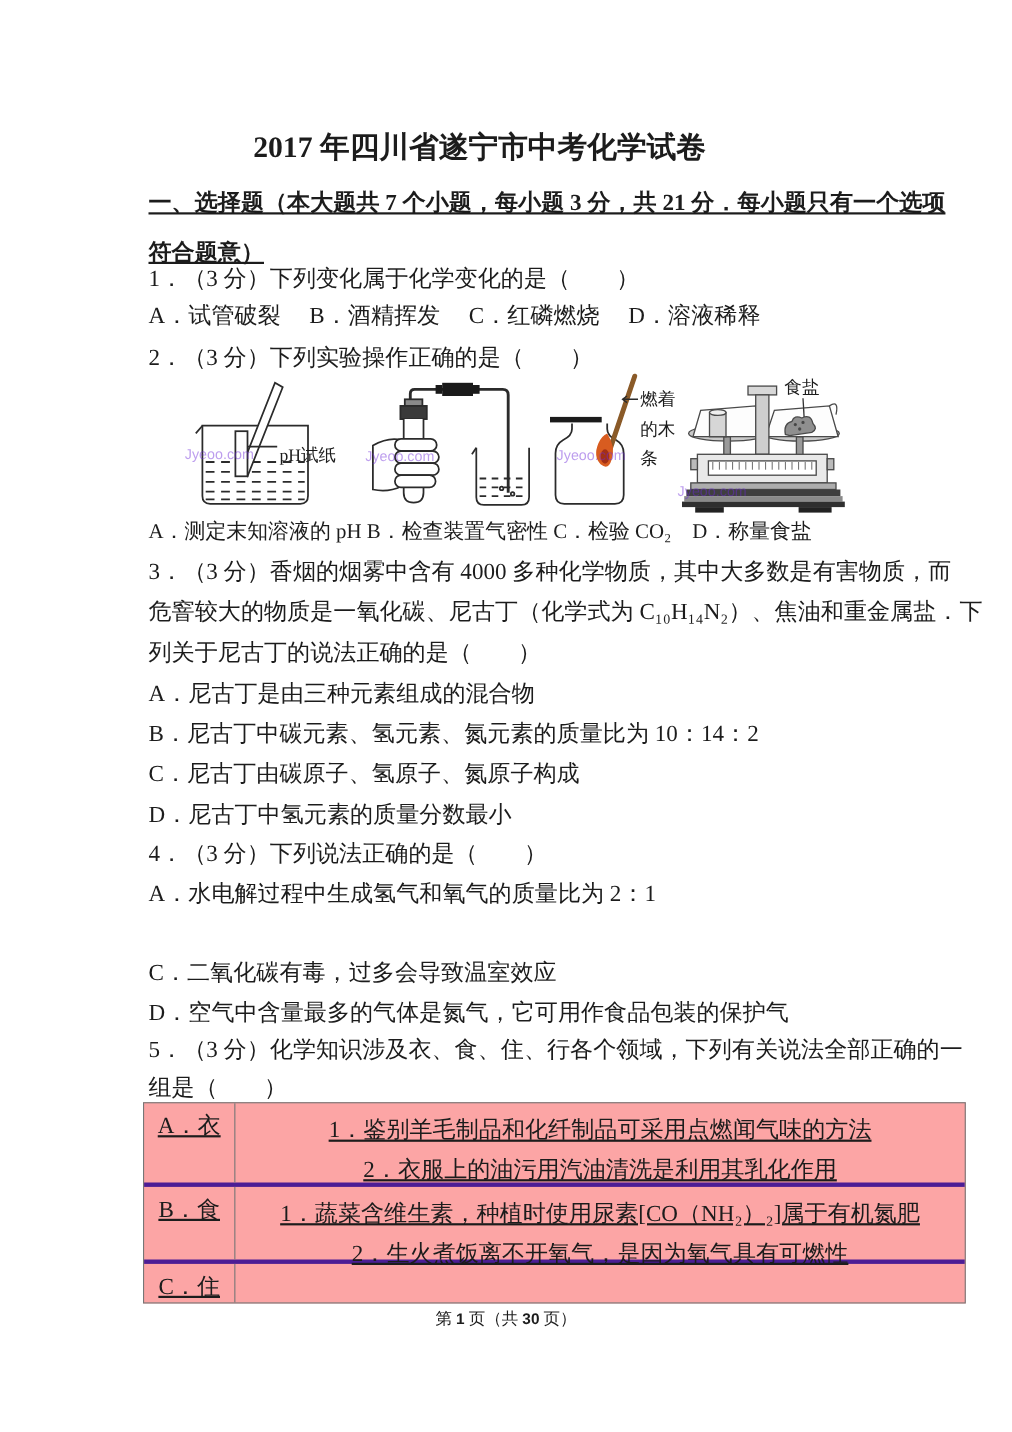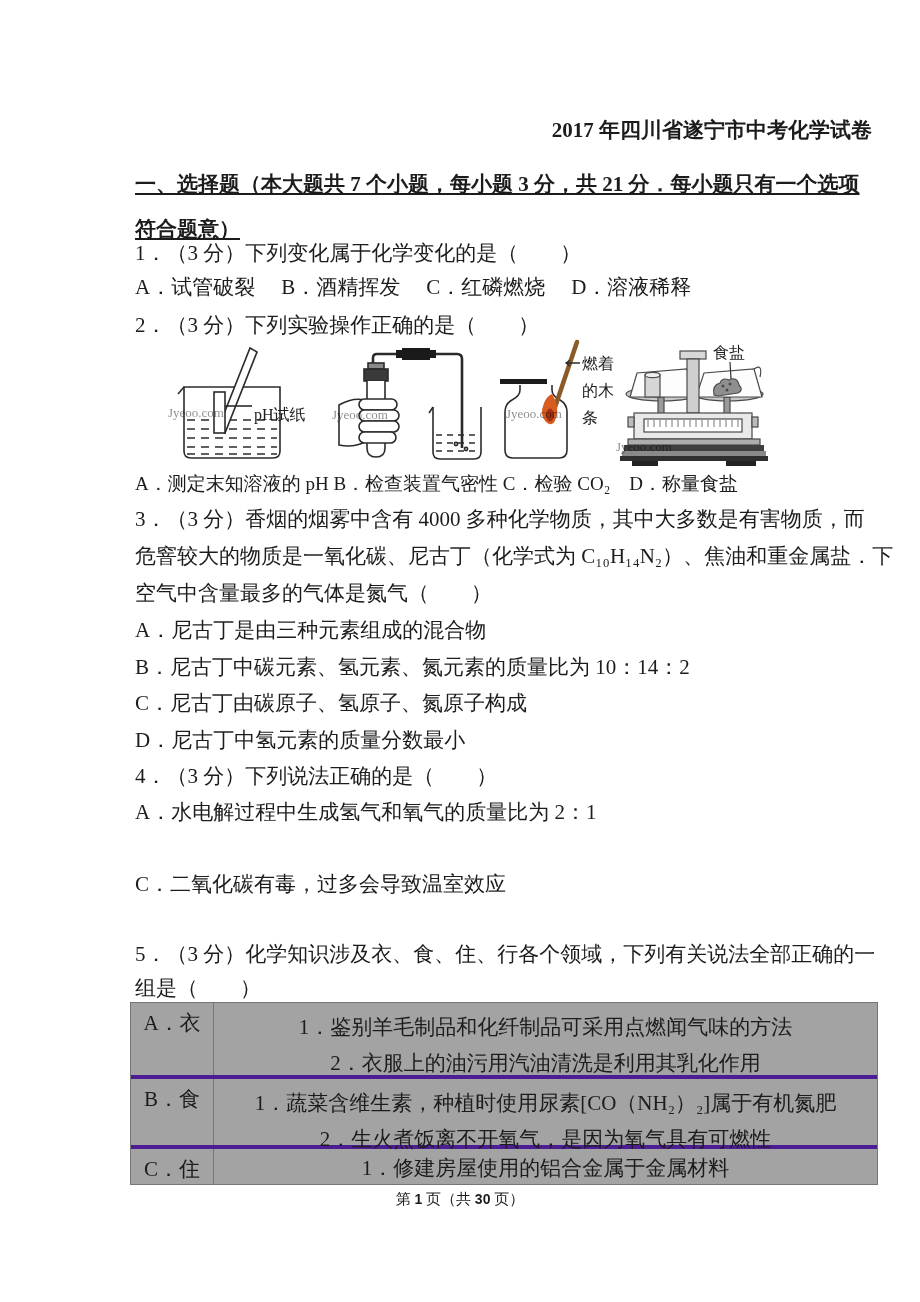--- a/index.html
+++ b/index.html
@@ -1,32 +1,32 @@
 <!DOCTYPE html>
 <html><head>
 <meta charset="utf-8">
 <style>
   html,body{margin:0;padding:0;background:#fff;}
   .page{position:relative;width:920px;height:1302px;background:#ffffff;overflow:hidden;
         font-family:"Liberation Serif","DejaVu Serif",serif;color:#1c1c1c;}
-  .title{position:absolute;left:0;top:116px;width:872px;text-align:right;
-         font-size:21px;font-weight:bold;white-space:nowrap;}
+  .title{position:absolute;left:0;top:116px;width:872px;text-align:center;
+         font-size:27px;font-weight:bold;white-space:nowrap;}
   .ln{position:absolute;left:135px;font-size:21px;line-height:26px;white-space:nowrap;}
   .bold{font-weight:bold;text-decoration:underline;}
   .optsrow{display:flex;gap:26px;justify-content:center;}
   .caption{font-size:19px;}
   .figlabel{position:absolute;font-size:16px;line-height:27px;color:#1c1c1c;}
   .fig{position:absolute;}
   .wm-main{position:absolute;left:228px;top:600px;font-size:62px;letter-spacing:3px;
            color:#c9c9c9;opacity:.62;font-family:"DejaVu Sans","Liberation Sans",sans-serif;
            white-space:nowrap;z-index:6;pointer-events:none;}
-  .wm-scan{position:absolute;font-size:13px;color:#000000;opacity:.45;
-           font-family:Liberation Serif, serif;white-space:nowrap;z-index:5;}
+  .wm-scan{position:absolute;font-size:13px;color:#6d28d9;opacity:.45;
+           font-family:Liberation Sans, sans-serif;white-space:nowrap;z-index:5;}
   .extable{position:absolute;left:130px;top:1002px;width:748px;border:1px solid #767676;
-           box-sizing:border-box;z-index:2;background:#a3a3a3;}
+           box-sizing:border-box;z-index:2;background:#fca5a5;text-decoration:underline;}
   .trow{display:flex;box-sizing:border-box;}
   .trow + .trow{border-top:4px solid #4c1d95;}
   .tkey{width:83px;border-right:1px solid #767676;box-sizing:border-box;
         text-align:center;font-size:21px;padding-top:6px;}
   .tval{flex:1;text-align:center;font-size:21px;padding-top:6px;}
   .tval div{line-height:36px;}
   .rowA{height:72px;} .rowB{height:70px;} .rowC{height:39px;}
   .rowC .tval div{line-height:26px;}
   .footer{position:absolute;left:0;top:1190px;width:920px;text-align:center;
           font-size:15px;white-space:nowrap;}
@@ -165,29 +165,30 @@
 
   <span class="wm-scan" style="left:168px;top:405px">Jyeoo.com</span>
   <span class="wm-scan" style="left:332px;top:407px">Jyeoo.com</span>
   <span class="wm-scan" style="left:506px;top:406px">Jyeoo.com</span>
   <span class="wm-scan" style="left:616px;top:439px">Jyeoo.com</span>
 
   <div class="ln caption" style="top:471px">A．测定末知溶液的 pH B．检查装置气密性 C．检验 CO₂　D．称量食盐</div>
 
   <div class="ln" style="top:506px">3．（3 分）香烟的烟雾中含有 4000 多种化学物质，其中大多数是有害物质，而</div>
   <div class="ln" style="top:543px">危窨较大的物质是一氧化碳、尼古丁（化学式为 C₁₀H₁₄N₂）、焦油和重金属盐．下</div>
-  <div class="ln" style="top:580px">空气中含量最多的气体是氮气（　　）</div>
+  <div class="ln" style="top:580px">列关于尼古丁的说法正确的是（　　）</div>
   <div class="ln" style="top:617px">A．尼古丁是由三种元素组成的混合物</div>
   <div class="ln" style="top:654px">B．尼古丁中碳元素、氢元素、氮元素的质量比为 10：14：2</div>
   <div class="ln" style="top:690px">C．尼古丁由碳原子、氢原子、氮原子构成</div>
   <div class="ln" style="top:727px">D．尼古丁中氢元素的质量分数最小</div>
 
   <div class="ln" style="top:763px">4．（3 分）下列说法正确的是（　　）</div>
   <div class="ln" style="top:799px">A．水电解过程中生成氢气和氧气的质量比为 2：1</div>
   <div class="ln" style="top:871px">C．二氧化碳有毒，过多会导致温室效应</div>
+  <div class="ln" style="top:907px">D．空气中含量最多的气体是氮气，它可用作食品包装的保护气</div>
 
   <div class="ln" style="top:941px">5．（3 分）化学知识涉及衣、食、住、行各个领域，下列有关说法全部正确的一</div>
   <div class="ln" style="top:975px">组是（　　）</div>
 
   <div class="extable">
     <div class="trow rowA">
       <div class="tkey">A．衣</div>
       <div class="tval">
         <div>1．鉴别羊毛制品和化纤制品可采用点燃闻气味的方法</div>
         <div>2．衣服上的油污用汽油清洗是利用其乳化作用</div>
@@ -195,23 +196,20 @@
     </div>
     <div class="trow rowB">
       <div class="tkey">B．食</div>
       <div class="tval">
         <div>1．蔬菜含维生素，种植时使用尿素[CO（NH₂）₂]属于有机氮肥</div>
         <div>2．生火煮饭离不开氧气，是因为氧气具有可燃性</div>
       </div>
     </div>
     <div class="trow rowC">
       <div class="tkey">C．住</div>
-      <div class="tval">
-        <div>1．修建房屋使用的铝合金属于金属材料</div>
-      </div>
     </div>
   </div>
 
 
   <div class="footer">
     <span>第</span>
     <b>1</b>
     <span>页（共</span>
     <b>30</b>
     <span>页）</span>

